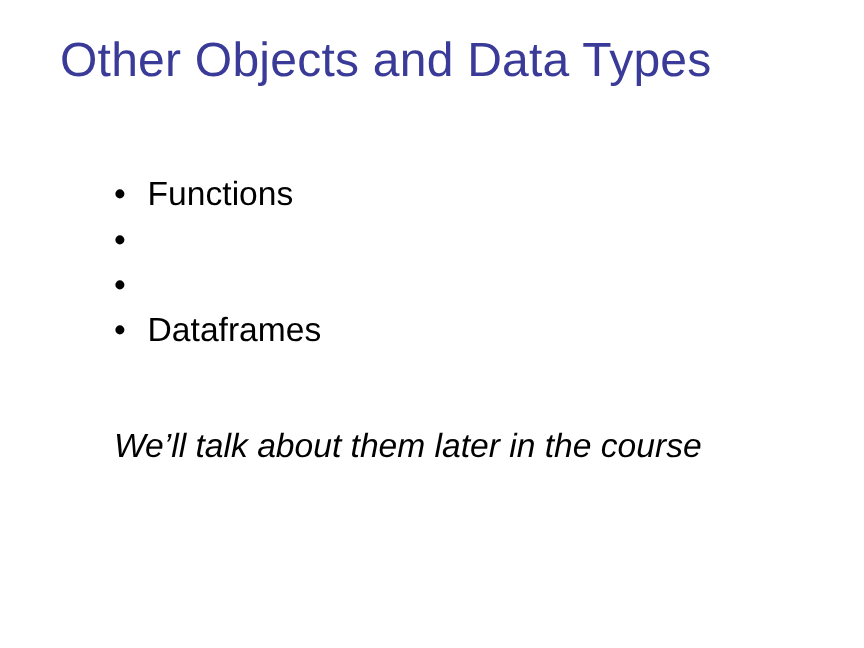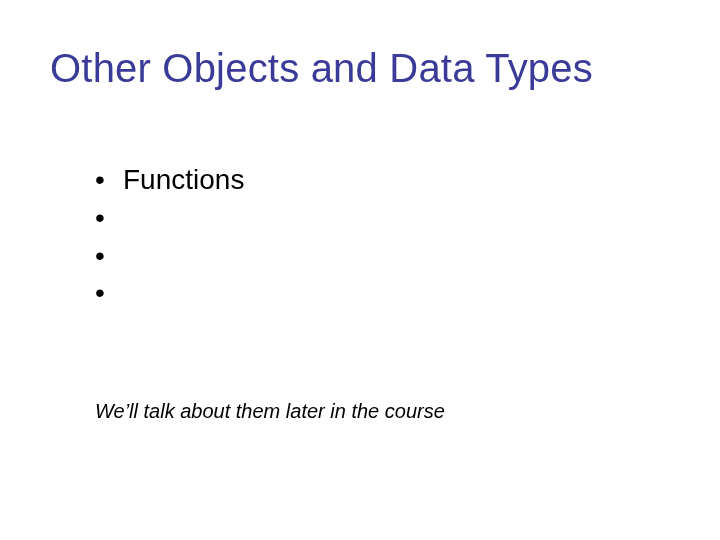--- a/index.html
+++ b/index.html
@@ -9,21 +9,21 @@
     height: 540px;
     background: #ffffff;
     font-family: Arial, Helvetica, sans-serif;
     color: #000000;
     overflow: hidden;
   }
   .slide {
     box-sizing: border-box;
     width: 720px;
     height: 428px;
-    padding: 46px 50px 0 50px;
+    padding: 28px 50px 0 50px;
     position: relative;
   }
   .title {
     font-size: 40px;
     color: #3a3a99;
     margin: 0 0 70px 0;
     font-weight: normal;
     letter-spacing: 0.2px;
   }
   .bullets {
@@ -34,23 +34,23 @@
     align-items: baseline;
     font-size: 28px;
     line-height: 1.35;
     color: #000000;
   }
   .dot {
     width: 28px;
     flex: 0 0 28px;
   }
   .note {
-    font-size: 20px;
+    font-size: 28px;
     font-style: italic;
-    margin-top: 88px;
+    margin-top: 62px;
     margin-left: 45px;
     color: #000000;
   }
 </style>
 </head>
 <body>
 
 <div class="slide">
 
   <h1 class="title">Other Objects and Data Types</h1>
@@ -61,18 +61,19 @@
       <span>Functions</span>
     </div>
     <div class="row">
       <span class="dot">•</span>
     </div>
     <div class="row">
       <span class="dot">•</span>
     </div>
     <div class="row">
       <span class="dot">•</span>
+      <span>Dataframes</span>
     </div>
   </div>
 
   <div class="note">We’ll talk about them later in the course</div>
 
 </div>
 
 </body></html>

